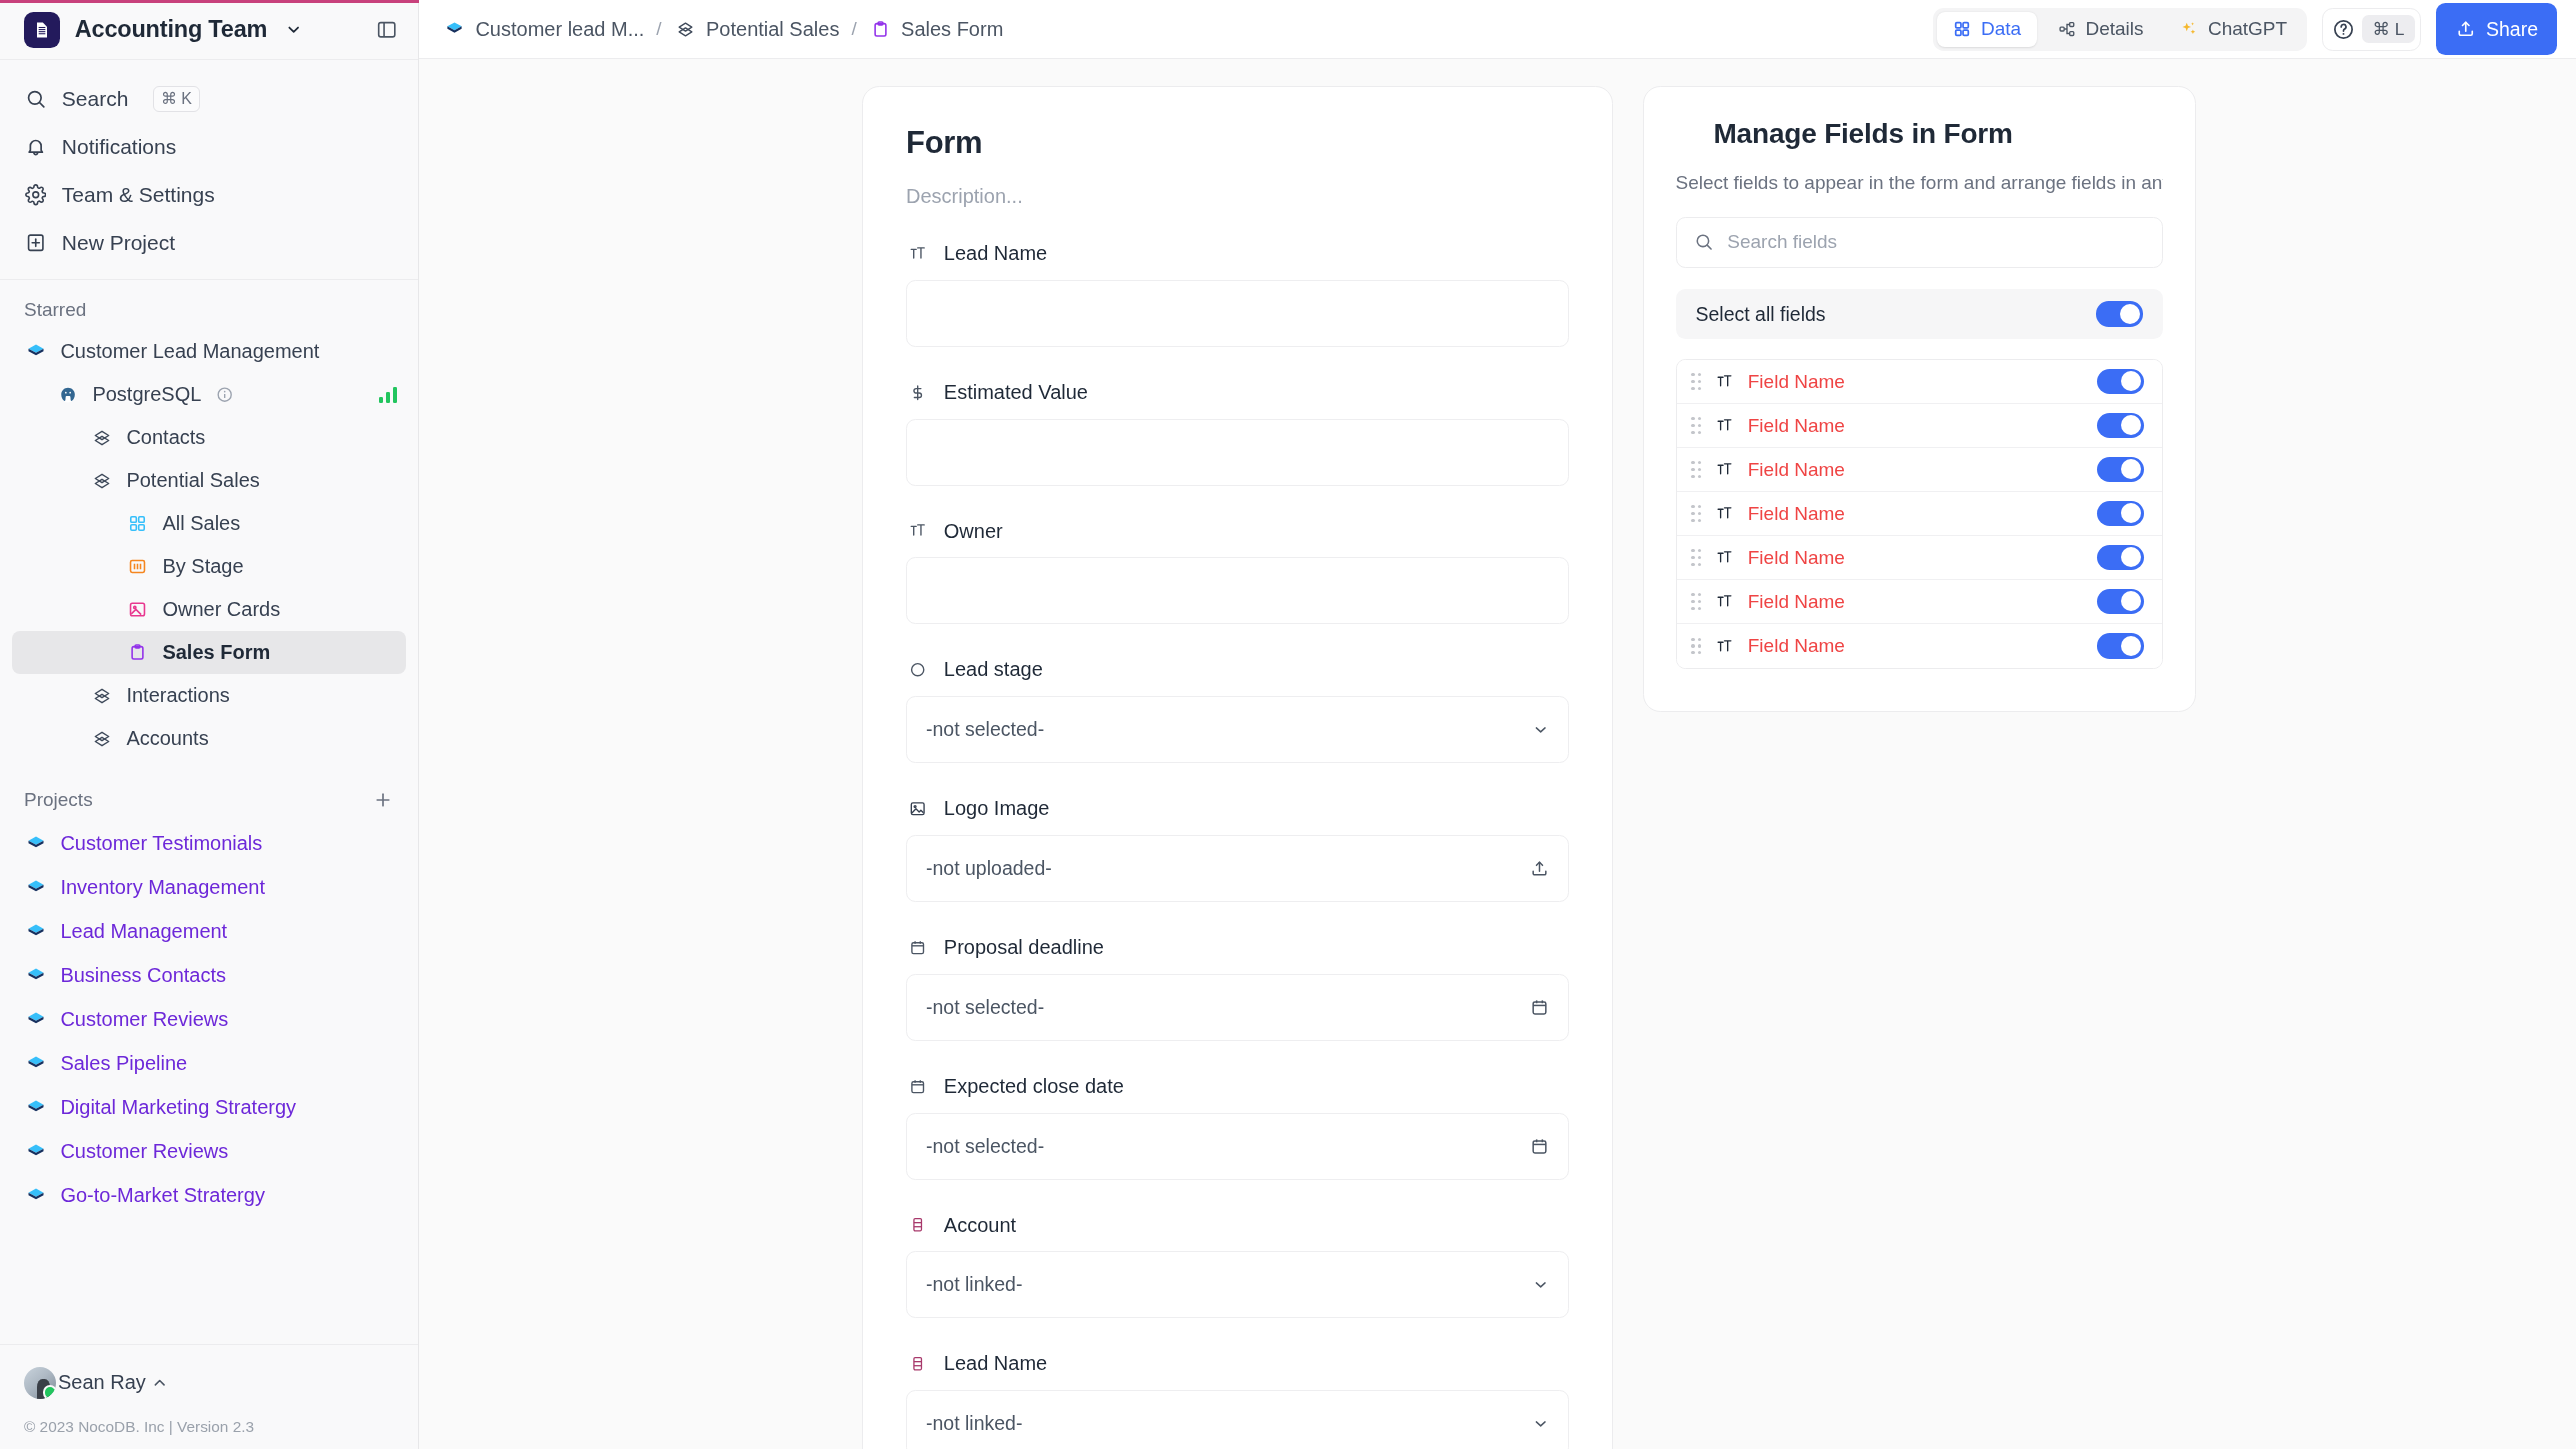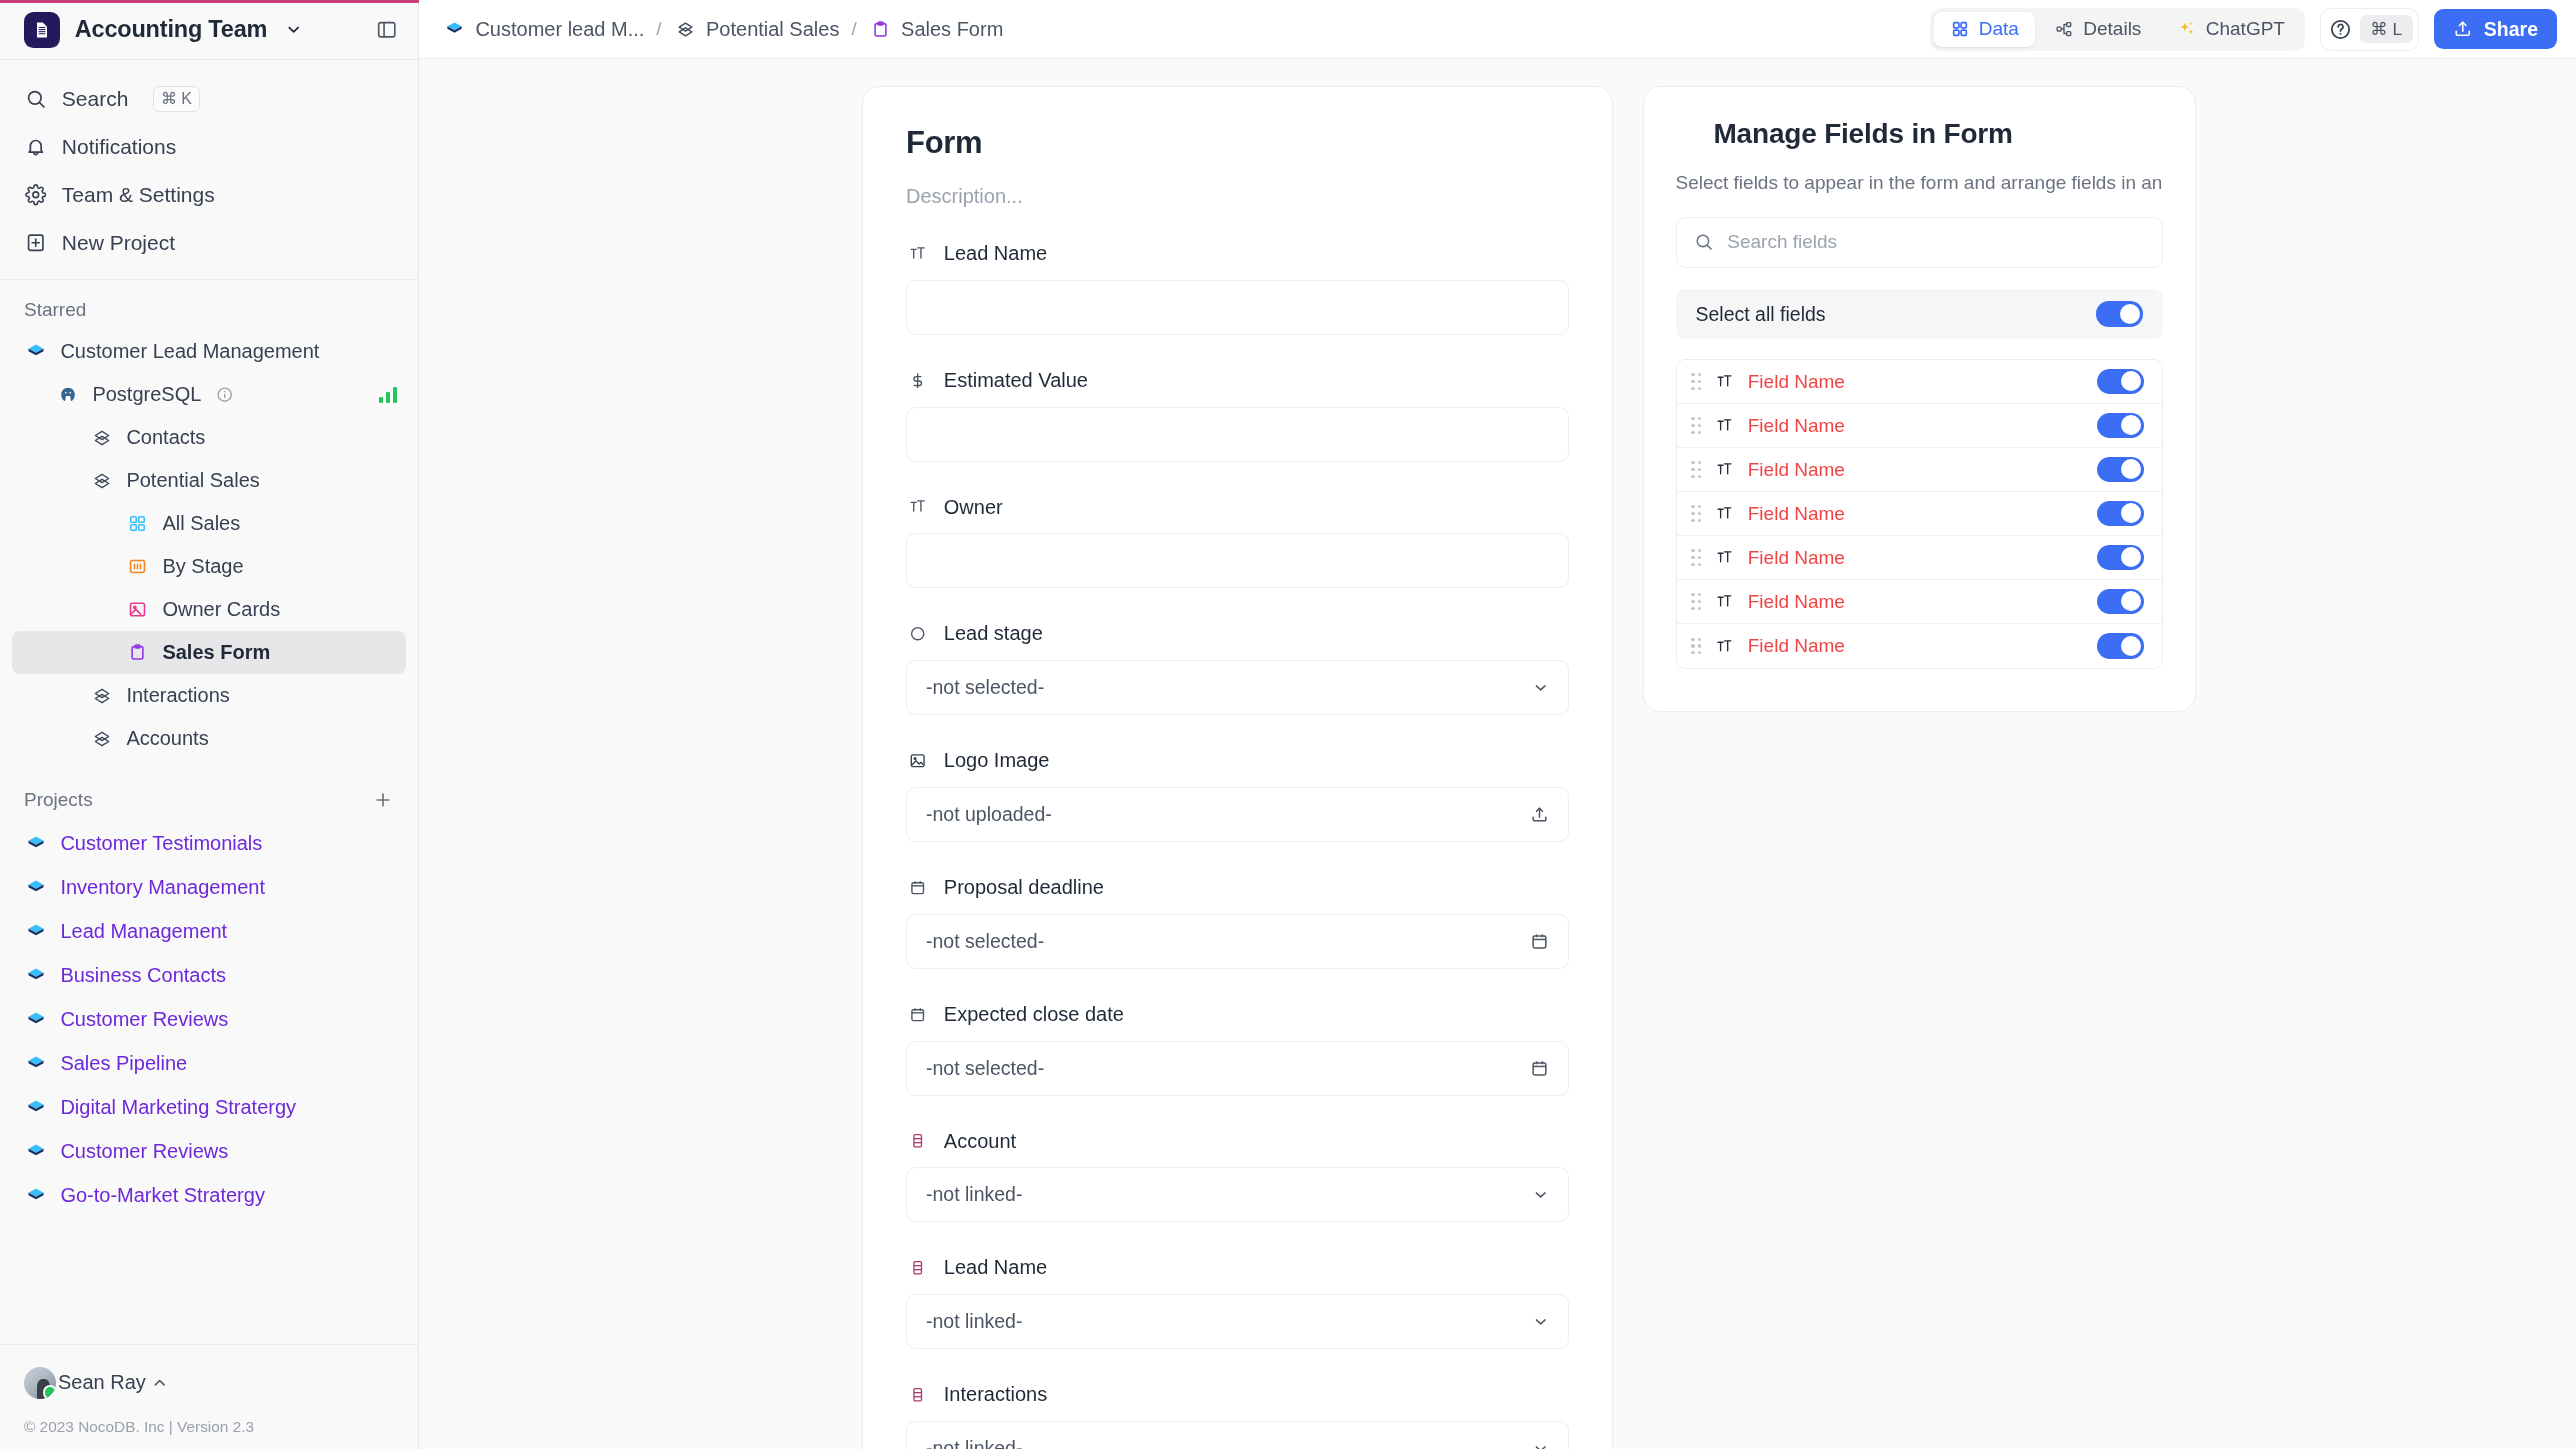--- a/index.html
+++ b/index.html
@@ -129,23 +129,23 @@
 
   .help-grp {
     display:flex; align-items:center; margin-left: 14.8px; height:43px;
     border:1.3px solid #ececee; border-radius:10.7px; padding: 0 5.4px; gap: 4px;
   }
   .help-kbd {
     background:#ededf0; border-radius:6.7px; padding: 4px 10.7px;
     font-size:17.4px; color:#4b5563; line-height:1.2;
   }
   .share-btn {
-    margin-left: 14.8px; height: 40px; display:flex; align-items:center; gap:10.7px;
+    margin-left: 14.8px; height: 52px; display:flex; align-items:center; gap:10.7px;
     background:#3b6df5; color:#fff; border-radius:9.4px; padding: 0 19px;
-    font-size:19.5px; font-weight:700; white-space:nowrap;
+    font-size:19.5px; font-weight:400; white-space:nowrap;
   }
 
   .content {
     flex:1; background:#fafafa; display:flex; gap: 29.5px;
     padding: 27px 0 0 443px; position:relative; overflow:hidden;
   }
 
   
   .form-card {
     width: 751px; background:#fff; border-radius: 17.4px;
@@ -155,21 +155,21 @@
   }
   .form-title { font-size: 31px; font-weight:700; color:#1f2937; letter-spacing:-0.3px; }
   .form-desc { margin-top: 24px; font-size: 20px; color:#9ca3af; }
 
   .field { margin-top: 34px; }
   .field-label { display:flex; align-items:center; gap: 14.8px; margin-bottom: 14.8px; }
   .field-label .lbl-txt { font-size: 20px; color:#1f2937; }
   .ficon { width: 23px; height:23px; display:flex; align-items:center; justify-content:center; flex:0 0 23px;}
 
   .input-box {
-    height: 55px; border:1.3px solid #eeeef0; border-radius: 9.4px;
+    height: 67px; border:1.3px solid #eeeef0; border-radius: 9.4px;
     display:flex; align-items:center; padding: 0 19px; background:#fff;
     font-size: 19.5px; color:#4b5563;
   }
   .input-box .ph { color:#4b5563; }
   .input-box .trail { margin-left:auto; display:flex; align-items:center; }
 
   
   .fields-card {
     width: 553px; background:#fff; border-radius: 17.4px;
     border:1.3px solid #ececee; padding: 31px 32px 42px 32px;

